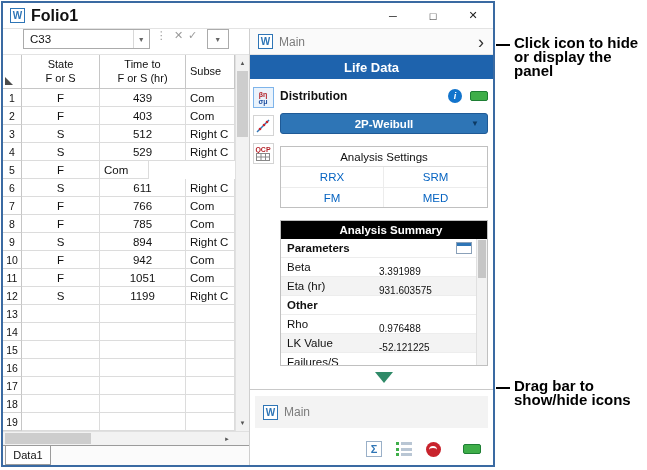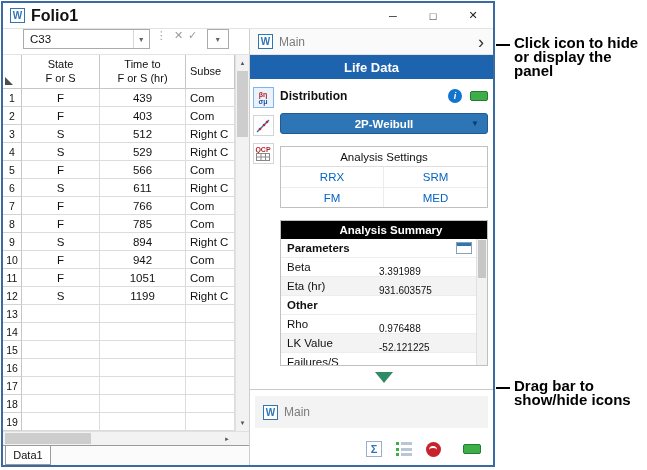--- a/index.html
+++ b/index.html
@@ -195,21 +195,20 @@
         </div>
         <div class="grid-row">
           <div class="cell rowhdr">4</div>
           <div class="cell c-state">S</div>
           <div class="cell c-time">529</div>
           <div class="cell c-subset">Right C</div>
         </div>
         <div class="grid-row">
           <div class="cell rowhdr">5</div>
           <div class="cell c-state">F</div>
-          <div class="cell c-time">566</div>
           <div class="cell c-subset">Com</div>
         </div>
         <div class="grid-row">
           <div class="cell rowhdr">6</div>
           <div class="cell c-state">S</div>
           <div class="cell c-time">611</div>
           <div class="cell c-subset">Right C</div>
         </div>
         <div class="grid-row">
           <div class="cell rowhdr">7</div>

